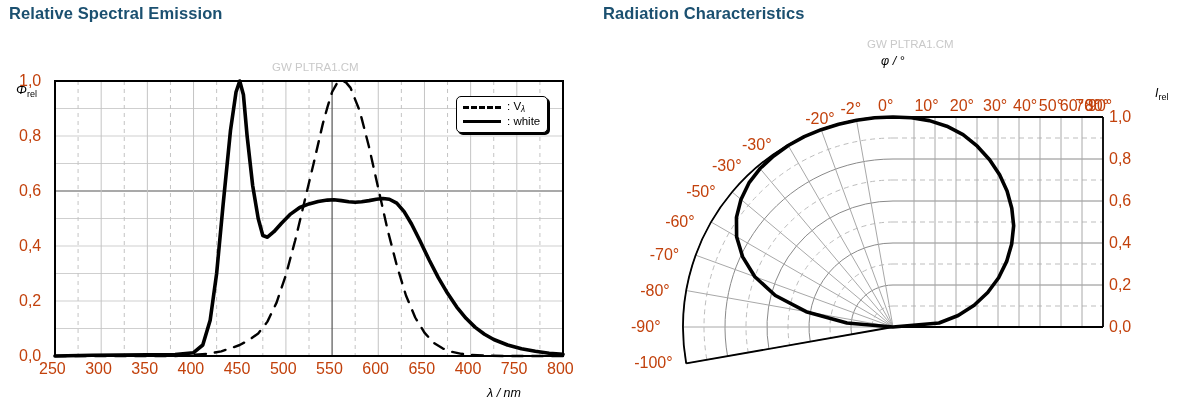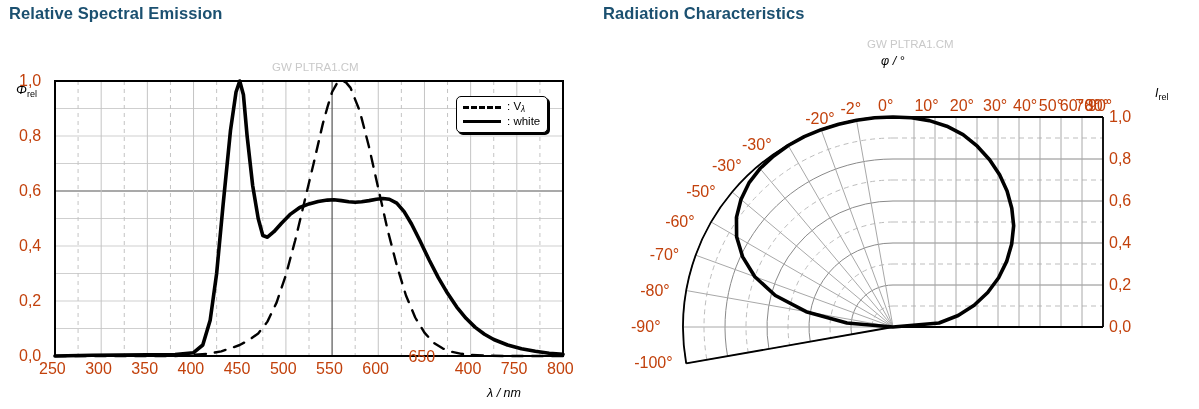--- a/index.html
+++ b/index.html
@@ -96,21 +96,21 @@
     <div class="tick" style="left: 19px; top: 127px;">0,8</div>
     <div class="tick" style="left: 19px; top: 72px;">1,0</div>
     <div class="tick" style="left: 39px; top: 360px;">250</div>
     <div class="tick" style="left: 85.1818px; top: 360px;">300</div>
     <div class="tick" style="left: 131.364px; top: 360px;">350</div>
     <div class="tick" style="left: 177.545px; top: 360px;">400</div>
     <div class="tick" style="left: 223.727px; top: 360px;">450</div>
     <div class="tick" style="left: 269.909px; top: 360px;">500</div>
     <div class="tick" style="left: 316.091px; top: 360px;">550</div>
     <div class="tick" style="left: 362.273px; top: 360px;">600</div>
-    <div class="tick" style="left: 408.455px; top: 348px;">650</div>
+    <div class="tick" style="left: 408.455px; top: 360px;">650</div>
     <div class="tick" style="left: 454.636px; top: 360px;">400</div>
     <div class="tick" style="left: 500.818px; top: 360px;">750</div>
     <div class="tick" style="left: 547px; top: 360px;">800</div>
   </div>
 
 <div class="panel" id="panel-radiation">
 
   <div class="chart-title" style="left:3px;top:4px;">Radiation Characteristics</div>
 
 

